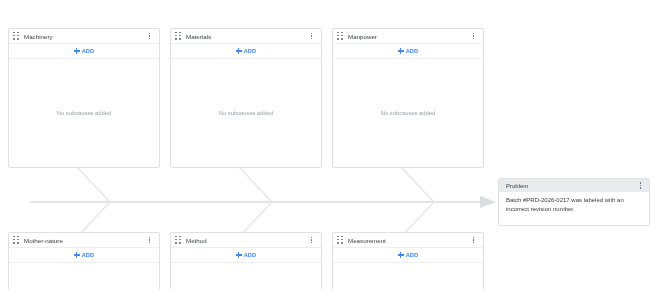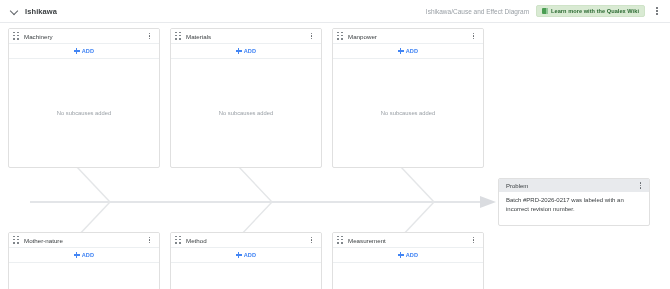--- a/index.html
+++ b/index.html
@@ -299,38 +299,20 @@
     font-size: 6px;
     line-height: 8.5px;
     color: #3c4043;
   }
 </style>
 </head>
 <body>
 
 <div id="app">
 
-  <div class="topbar">
-    <div class="topbar-left">
-      <span class="chevron"></span>
-      <span class="app-title">Ishikawa</span>
-    </div>
-    <div class="topbar-right">
-      <span class="diagram-type">Ishikawa/Cause and Effect Diagram</span>
-      <div class="wiki-btn">
-        <span class="wiki-icon"></span>
-        <span class="wiki-label">Learn more with the Qualex Wiki</span>
-      </div>
-      <div class="kebab">
-        <i></i>
-          <i></i>
-          <i></i>
-      </div>
-    </div>
-  </div>
 
   <div class="canvas">
 
     <svg class="bones" viewBox="0 0 670 266" width="670" height="266">
 
       <line x1="30" y1="179" x2="480" y2="179" stroke="#dadce0" stroke-width="1.6"></line>
 
       <polygon points="480,173 496,179 480,185" fill="#dadce0"></polygon>
 
       <line x1="76" y1="143" x2="110" y2="179" stroke="#e4e6e8" stroke-width="1.4"></line>

